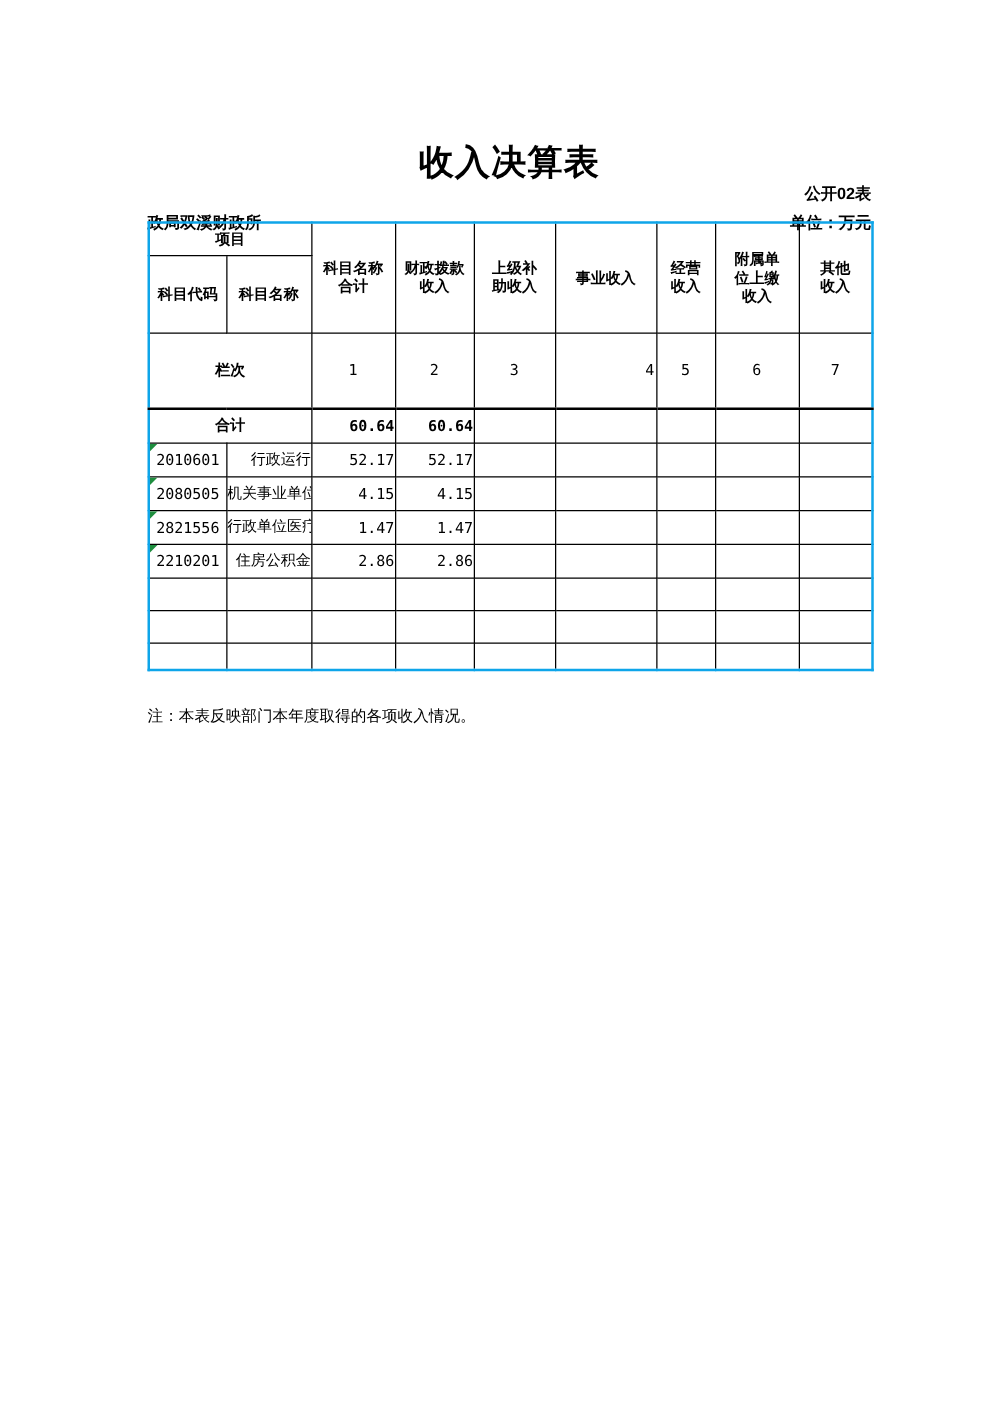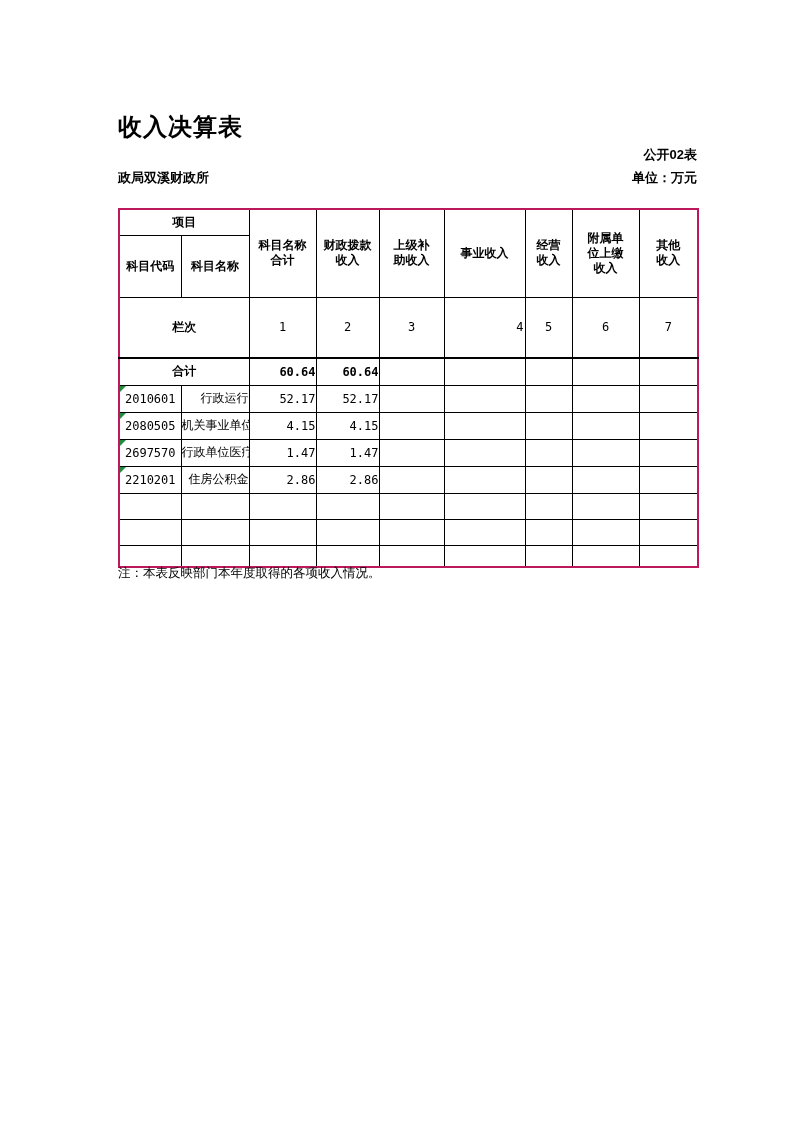--- a/index.html
+++ b/index.html
@@ -8,38 +8,38 @@
     width: 792px; height: 1121px;
     position: relative;
     font-family: "Liberation Sans", sans-serif;
     color: #000;
     overflow: hidden;
   }
   .sheet { position: absolute; left: 118px; top: 0; width: 579px; }
 
   .title {
     position: absolute; top: 111px; left: 0; width: 100%;
-    font-size: 24px; font-weight: bold;
+    text-align: center; font-size: 28px; font-weight: bold;
     letter-spacing: 1px;
   }
   .table-code {
     position: absolute; top: 146px; left: 0; width: 100%;
     text-align: right; font-size: 13px; font-weight: bold;
   }
   .meta-line {
     position: absolute; top: 169px; left: 0; width: 100%;
     display: flex; justify-content: space-between;
     font-size: 13px; font-weight: bold;
   }
 
   table.fin {
-    position: absolute; top: 208px; left: 0;
+    position: absolute; top: 177px; left: 0;
     width: 579px; table-layout: fixed;
     border-collapse: collapse;
-    border: 2px solid #be185d;
+    border: 2px solid #0ea5e9;
   }
   table.fin th, table.fin td {
     border: 1px solid #000;
     font-size: 12px;
     overflow: hidden;
     vertical-align: middle;
     padding: 0;
   }
   th.hdr { font-weight: bold; text-align: center; white-space: pre-line; line-height: 15px; }
   tr.r-proj   { height: 26px; }
@@ -177,21 +177,21 @@
       <td class="name-cell">机关事业单位</td>
       <td class="num">4.15</td>
       <td class="num">4.15</td>
       <td class="num"></td>
       <td class="num"></td>
       <td class="num"></td>
       <td class="num"></td>
       <td class="num"></td>
     </tr>
     <tr class="r-data">
-      <td class="code-cell"><span class="flag"></span><span>2697570</span></td>
+      <td class="code-cell"><span class="flag"></span><span>2821556</span></td>
       <td class="name-cell">行政单位医疗</td>
       <td class="num">1.47</td>
       <td class="num">1.47</td>
       <td class="num"></td>
       <td class="num"></td>
       <td class="num"></td>
       <td class="num"></td>
       <td class="num"></td>
     </tr>
     <tr class="r-data">

